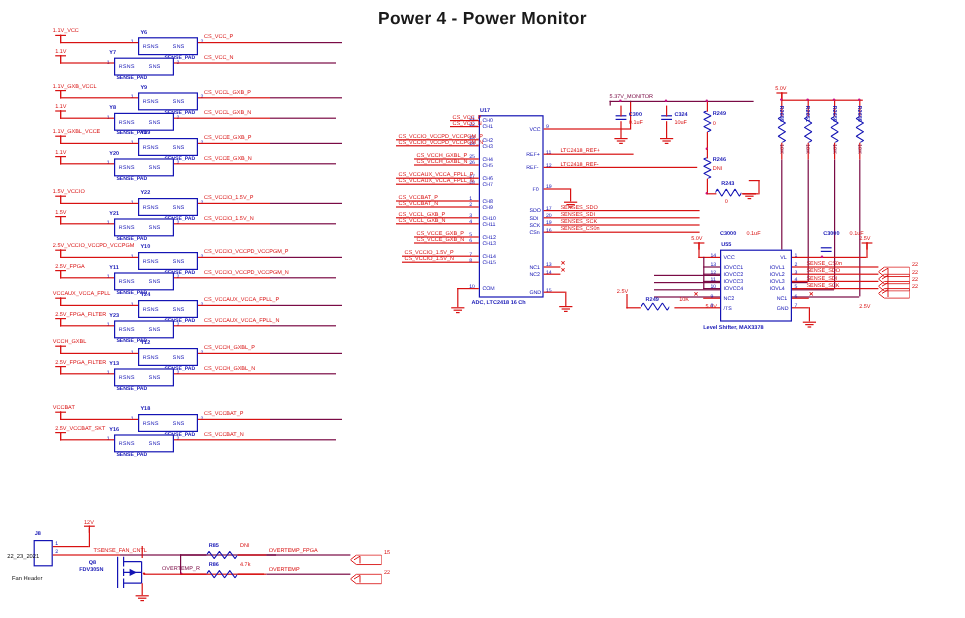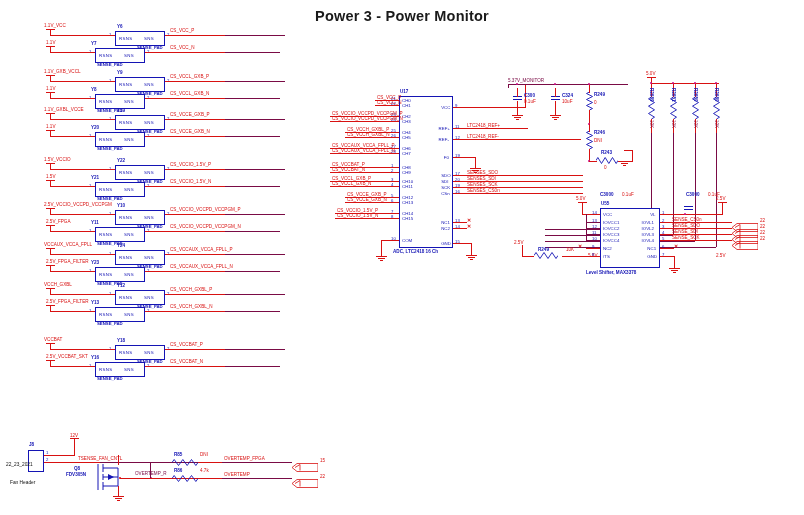--- a/index.html
+++ b/index.html
@@ -64,21 +64,21 @@
   .junc{position:absolute;width:2px;height:2px;background:#cc1188;border-radius:50%;}
   .juncR{position:absolute;width:2px;height:2px;background:#d81111;border-radius:50%;}
 
   .xmark{position:absolute;color:#d81111;font-size:5px;line-height:5px;font-weight:bold;}
 </style>
 </head>
 <body>
 
 <div class="sheet">
 
-  <div class="title">Power 3 - Power Monitor</div>
+  <div class="title">Power 4 - Power Monitor</div>
 
   <div id="senseArea">
       <div class="box" style="left:115px;top:31px;width:50px;height:15px;"></div>
       <div class="rsnsTxt" style="left:119px;top:36px;">RSNS</div>
       <div class="rsnsTxt" style="left:144px;top:36px;">SNS</div>
       <div class="ref" style="left:117px;top:24px;">Y6</div>
       <div class="sensepad" style="left:137px;top:45px;">SENSE_PAD</div>
       <div class="pinn" style="left:109px;top:32px;">1</div>
       <div class="pinn" style="left:167px;top:32px;">2</div>
       <div class="vtag" style="left:44px;top:23px;">1.1V_VCC</div>

